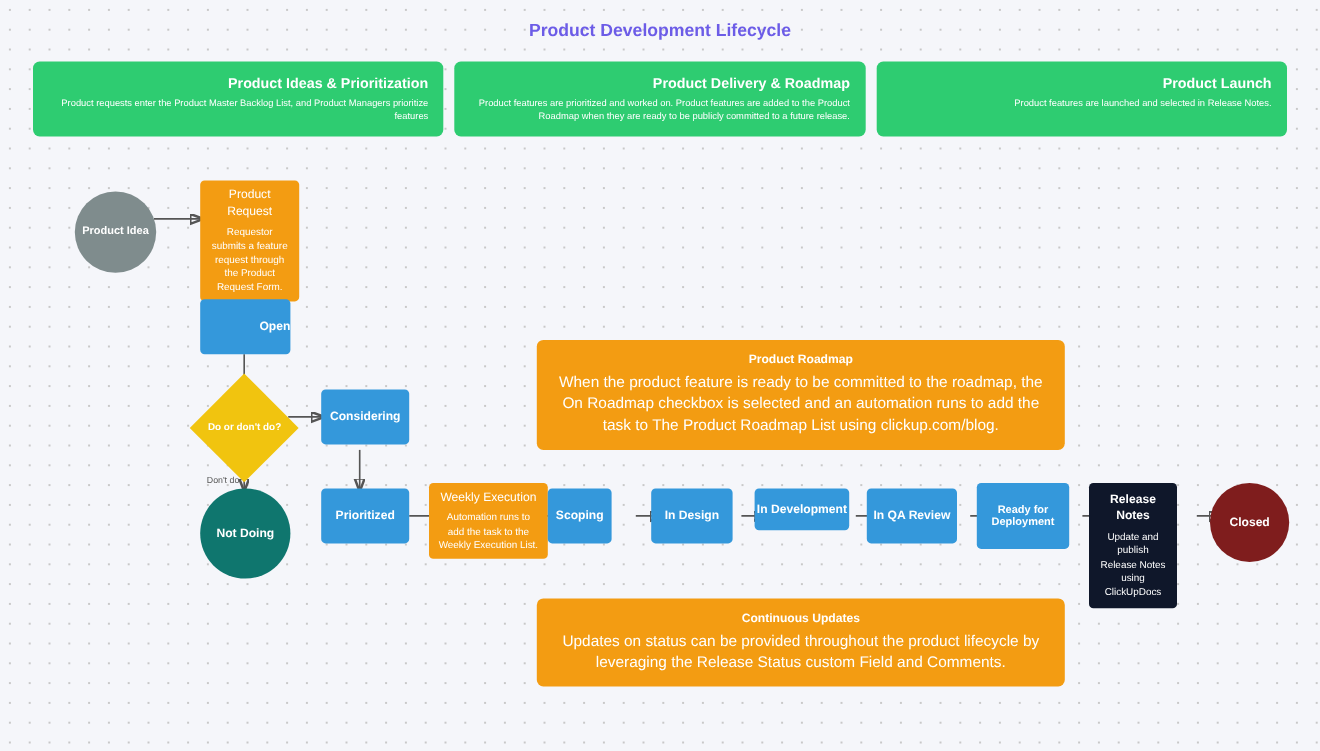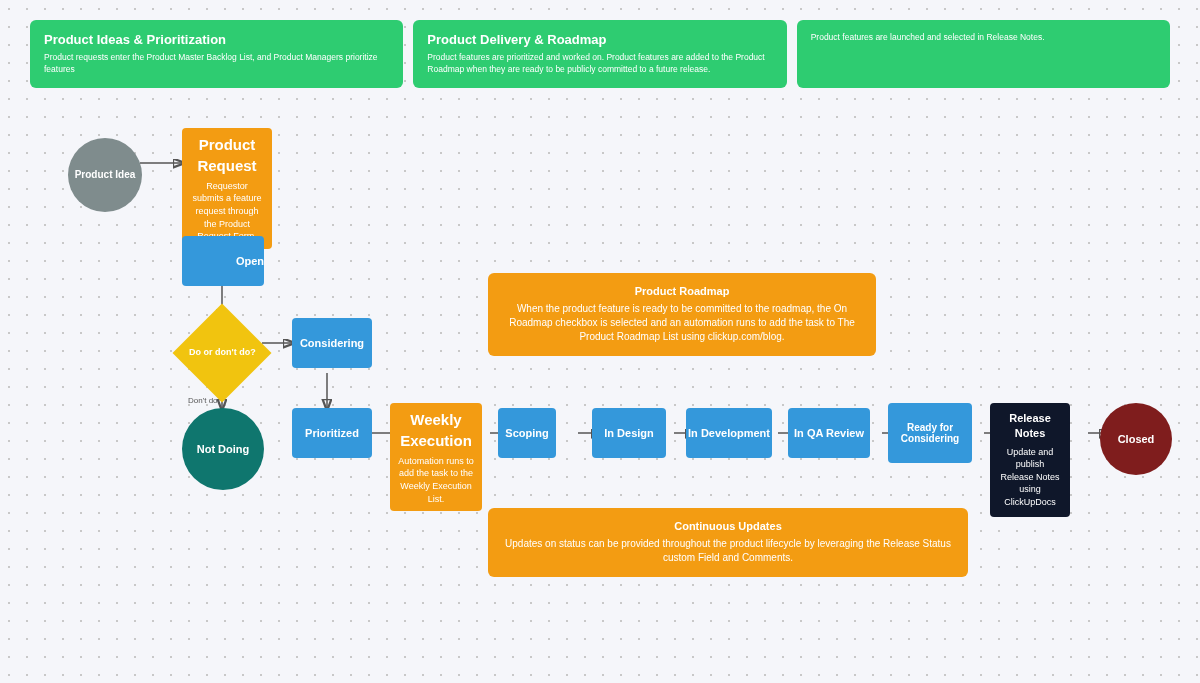--- a/index.html
+++ b/index.html
@@ -40,21 +40,21 @@
       display: flex;
       gap: 10px;
       margin-bottom: 20px;
     }
     .banner {
       flex: 1;
       background: #2ecc71;
       border-radius: 6px;
       padding: 12px 14px;
       color: #fff;
-      text-align: left;
+      text-align: right;
     }
     .banner-title {
       font-size: 13px;
       font-weight: bold;
       margin-bottom: 5px;
     }
     .banner-desc {
       font-size: 8.5px;
       line-height: 1.4;
     }
@@ -111,21 +111,21 @@
       padding: 12px 16px;
       text-align: center;
       color: #fff;
     }
     .info-box-title {
       font-size: 11px;
       font-weight: bold;
       margin-bottom: 5px;
     }
     .info-box-desc {
-      font-size: 10px;
+      font-size: 14px;
       line-height: 1.4;
     }
 
     
     .arrows-svg {
       position: absolute;
       top: 0; left: 0;
       width: 100%;
       height: 100%;
       pointer-events: none;
@@ -150,22 +150,22 @@
       background: #f39c12;
       border-radius: 4px;
       padding: 6px 8px;
       text-align: center;
       color: #fff;
       font-size: 9px;
       line-height: 1.4;
       width: 90px;
     }
     .product-request-title {
-      font-size: 15px;
-      font-weight: bold;
+      font-size: 11px;
+      font-weight: normal;
       margin-bottom: 4px;
     }
 
     
     .release-notes-box {
       position: absolute;
       background: #0f172a;
       border-radius: 4px;
       padding: 8px;
       text-align: center;
@@ -178,31 +178,33 @@
       font-size: 11px;
       font-weight: bold;
       margin-bottom: 4px;
     }
   </style>
 </head>
 <body>
 
 <div class="page">
 
+  <div class="page-title">Product Development Lifecycle</div>
 
   <div class="banners">
     <div class="banner">
       <div class="banner-title">Product Ideas &amp; Prioritization</div>
       <div class="banner-desc">Product requests enter the Product Master Backlog List, and Product Managers prioritize features</div>
     </div>
     <div class="banner">
       <div class="banner-title">Product Delivery &amp; Roadmap</div>
       <div class="banner-desc">Product features are prioritized and worked on. Product features are added to the Product Roadmap when they are ready to be publicly committed to a future release.</div>
     </div>
     <div class="banner">
+      <div class="banner-title">Product Launch</div>
       <div class="banner-desc">Product features are launched and selected in Release Notes.</div>
     </div>
   </div>
 
   <div class="flowchart">
 
     <svg class="arrows-svg">
       <defs>
         <marker id="arrow" markerWidth="8" markerHeight="8" refX="6" refY="3" orient="auto">
           <path d="M0,0 L0,6 L8,3 z" fill="#555"></path>
@@ -264,55 +266,55 @@
     <div class="small-label" style="left:158px; top:288px;">Don't do</div>
 
     <div class="node node-circle red" style="left:152px; top:300px; width:82px; height:82px;">
       <span>Not Doing</span>
     </div>
 
     <div class="node node-rect blue" style="left:262px; top:300px; width:80px; height:50px;">
       <span>Prioritized</span>
     </div>
 
-    <div class="product-request-box" style="left:360px; top:295px; width:92px;">
+    <div class="product-request-box" style="left:360px; top:295px; width:108px;">
       <div class="product-request-title">Weekly Execution</div>
       <div>Automation runs to add the task to the Weekly Execution List.</div>
     </div>
 
     <div class="node node-rect blue" style="left:468px; top:300px; width:58px; height:50px;">
       <span>Scoping</span>
     </div>
 
     <div class="node node-rect blue" style="left:562px; top:300px; width:74px; height:50px;">
       <span>In Design</span>
     </div>
 
-    <div class="node node-rect blue" style="left:656px; top:300px; width:86px; height:50px;align-items:center;">
+    <div class="node node-rect blue" style="left:656px; top:300px; width:86px; height:38px;align-items:center;">
       <span>In Development</span>
     </div>
 
     <div class="node node-rect blue" style="left:758px; top:300px; width:82px; height:50px;">
       <span>In QA Review</span>
     </div>
 
     <div class="node node-rect blue" style="left:858px; top:295px; width:84px; height:60px;">
-      <span style="font-size:10px;">Ready for Considering</span>
+      <span style="font-size:10px;">Ready for Deployment</span>
     </div>
 
     <div class="release-notes-box" style="left:960px; top:295px;">
       <div class="release-notes-title">Release Notes</div>
       <div>Update and publish Release Notes using ClickUpDocs</div>
     </div>
 
     <div class="node node-circle green" style="left:1070px; top:295px; width:72px; height:72px;">
       <span>Closed</span>
     </div>
 
-    <div class="info-box" style="left:458px; top:165px; width:388px;">
+    <div class="info-box" style="left:458px; top:165px; width:480px;">
       <div class="info-box-title">Product Roadmap</div>
       <div class="info-box-desc">When the product feature is ready to be committed to the roadmap, the On Roadmap checkbox is selected and an automation runs to add the task to The Product Roadmap List using clickup.com/blog.</div>
     </div>
 
     <div class="info-box" style="left:458px; top:400px; width:480px;">
       <div class="info-box-title">Continuous Updates</div>
       <div class="info-box-desc">Updates on status can be provided throughout the product lifecycle by leveraging the Release Status custom Field and Comments.</div>
     </div>
 
   </div>

